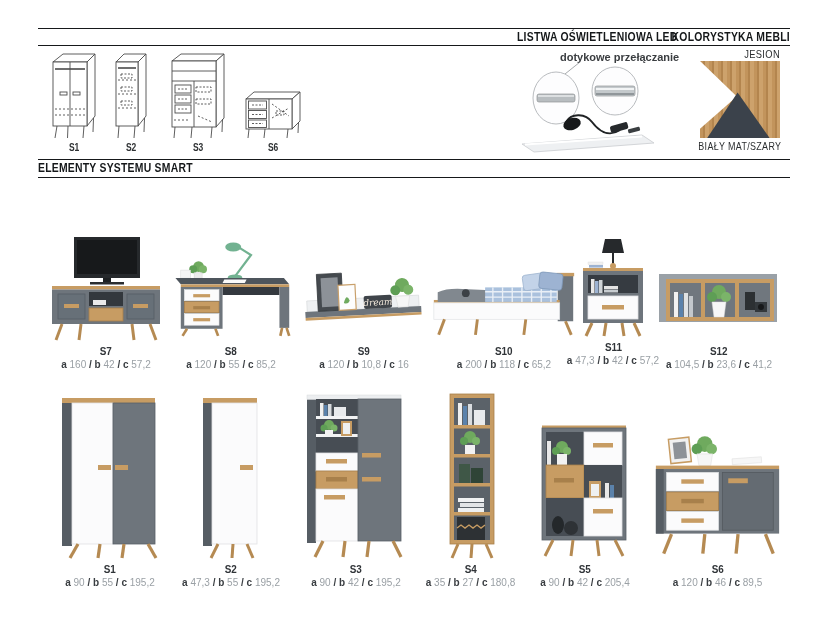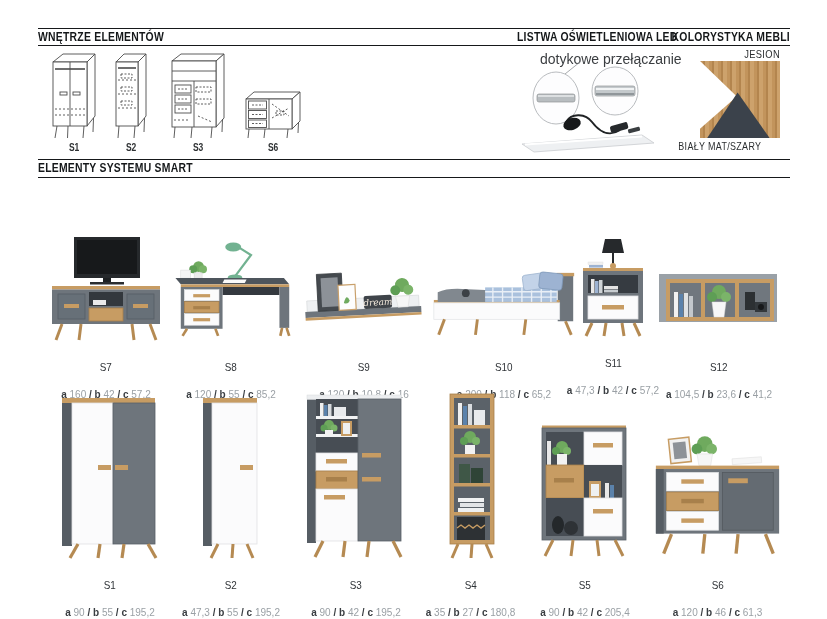--- a/index.html
+++ b/index.html
@@ -12,55 +12,54 @@
   .hdr{position:absolute;font-size:13px;font-weight:700;color:#15181a;white-space:nowrap;line-height:14px}
   .hdr .cond{display:inline-block;transform:scaleX(.8);transform-origin:left center;letter-spacing:.3px}
   .hdr.right{text-align:right}
   .hdr.right .cond{transform-origin:right center}
 
   .wf{position:absolute;top:48px;display:flex;flex-direction:column;align-items:center}
   .wf .box{height:92px;display:flex;align-items:flex-end;justify-content:center}
   .wf .wlab{margin-top:2px;font-size:10px;color:#2e3133;font-weight:700}
   .wf .wlab span{display:inline-block;transform:scaleX(.85)}
 
-  .ledcap{position:absolute;left:540px;top:51px;font-size:14px;font-weight:400;color:#3a3d40;white-space:nowrap}
+  .ledcap{position:absolute;left:560px;top:51px;font-size:11px;font-weight:700;color:#3a3d40;white-space:nowrap}
   .ledimg{position:absolute;left:514px;top:58px}
 
   .jesion{position:absolute;right:44px;top:48px;font-size:11px;color:#2b2e30;font-weight:400}
   .jesion span,.swlab span{display:inline-block;transform:scaleX(.85);transform-origin:center;letter-spacing:.4px}
   .swatch{position:absolute;left:700px;top:61px;width:80px;height:77px;
     background:repeating-linear-gradient(90deg,var(--wood,#c2945c) 0 3px,#b3854e 3px 5px,#cda26c 5px 9px)}
   .swatch .tri-white{position:absolute;inset:0;background:var(--white,#fff);
     clip-path:polygon(0% 0%,46% 46%,0% 88%)}
   .swatch .tri-dark{position:absolute;inset:0;background:var(--dark,#3b424b);
     clip-path:polygon(47% 41%,9% 100%,87% 100%)}
-  .swlab{position:absolute;left:668px;top:140px;width:104px;text-align:center;font-size:10.5px;color:#2b2e30;white-space:nowrap}
+  .swlab{position:absolute;left:688px;top:140px;width:104px;text-align:center;font-size:10.5px;color:#2b2e30;white-space:nowrap}
 
   .cell{position:absolute;display:flex;flex-direction:column;align-items:center}
   .cell .img{display:flex;align-items:flex-end;justify-content:center;width:100%}
   .r1 .img{height:112px}
   .r2 .img{height:174px}
-  .pid{margin-top:17px;font-size:11px;font-weight:400;color:#303438;line-height:12px}
+  .pid{margin-top:1px;font-size:11px;font-weight:700;color:#303438;line-height:12px}
   .pid span{display:inline-block;transform:scaleX(.9)}
-  .dims{margin-top:16px;font-size:10px;white-space:nowrap;line-height:11px}
+  .dims{margin-top:2px;font-size:10px;white-space:nowrap;line-height:11px}
   .dims b{color:#3a3e42;font-weight:700}
   .dims .num{color:#9aa0a5}
   .dims .sep{color:#3a3e42;font-weight:700}
 </style>
 </head>
 <body>
 
 <div class="page">
 
   <div class="rule" style="top:28px"></div>
   <div class="rule" style="top:44.5px"></div>
   <div class="rule" style="top:158.5px"></div>
   <div class="rule" style="top:176.5px"></div>
 
-  <div class="hdr" style="left:38px;top:30px"><span class="cond">WNĘTRZE ELEMENTÓW</span></div>
   <div class="hdr" style="left:517px;top:30px"><span class="cond">LISTWA OŚWIETLENIOWA LED</span></div>
   <div class="hdr right" style="right:37px;top:30px"><span class="cond">KOLORYSTYKA MEBLI</span></div>
   <div class="hdr" style="left:38px;top:160.5px"><span class="cond">ELEMENTY SYSTEMU SMART</span></div>
 
   <div class="wf" style="left:46px;width:56px">
     <div class="box">
       <svg width="50" height="90" viewBox="0 0 50 90">
         <g stroke="#4c4c4c" stroke-width=".9" fill="#fff">
           <polygon points="4,12 14,4 46,4 38,12"></polygon>
           <polygon points="38,12 46,4 46,66 38,76"></polygon>
@@ -528,16 +527,16 @@
         <rect x="32" y="92" width="23" height="4.5" fill="#c79c63"></rect>
         <rect x="74" y="45" width="52" height="59" fill="#646b72" stroke="#53595f" stroke-width=".8"></rect>
         <rect x="80" y="51" width="20" height="5" fill="#c79c63"></rect>
         <line x1="22" y1="108" x2="14" y2="128" stroke="#b58a52" stroke-width="3.4"></line>
         <line x1="56" y1="108" x2="54" y2="128" stroke="#b58a52" stroke-width="3.4"></line>
         <line x1="90" y1="108" x2="88" y2="128" stroke="#b58a52" stroke-width="3.4"></line>
         <line x1="118" y1="108" x2="126" y2="128" stroke="#b58a52" stroke-width="3.4"></line>
       </svg>
     </div>
     <div class="pid"><span>S6</span></div>
-    <div class="dims"><b>a </b><span class="num">120</span><span class="sep"> / </span><b>b </b><span class="num">46</span><span class="sep"> / </span><b>c </b><span class="num">61,3</span></div>
+    <div class="dims"><b>a </b><span class="num">120</span><span class="sep"> / </span><b>b </b><span class="num">46</span><span class="sep"> / </span><b>c </b><span class="num">89,5</span></div>
   </div>
 
 </div>
 
 </body></html>

